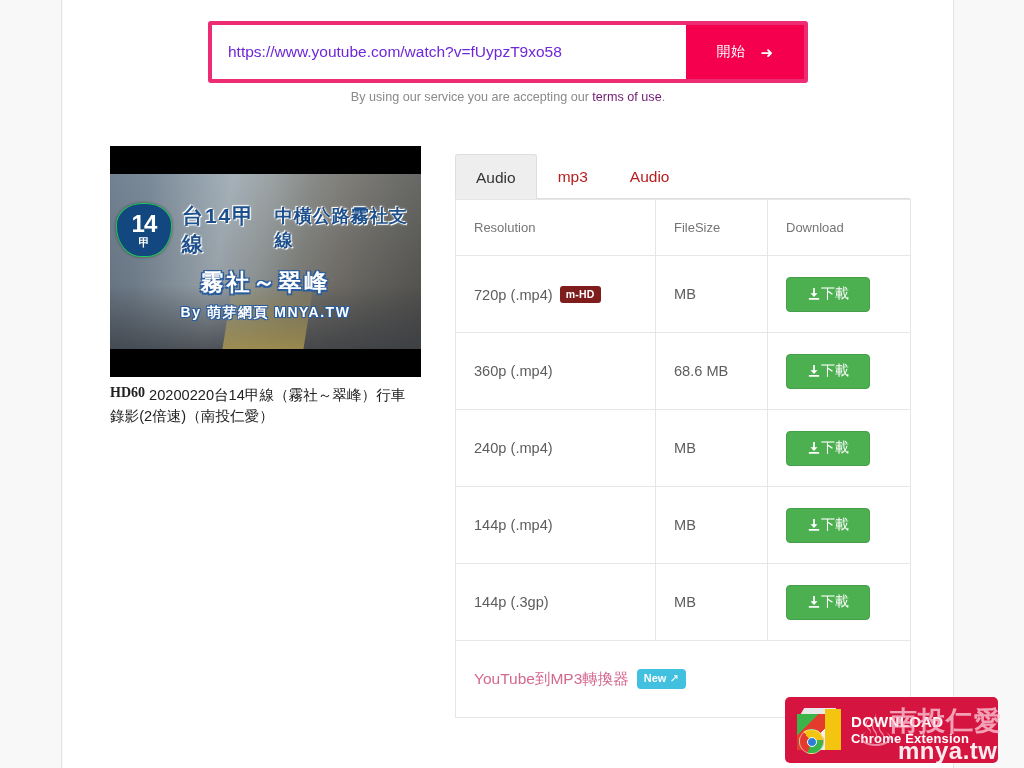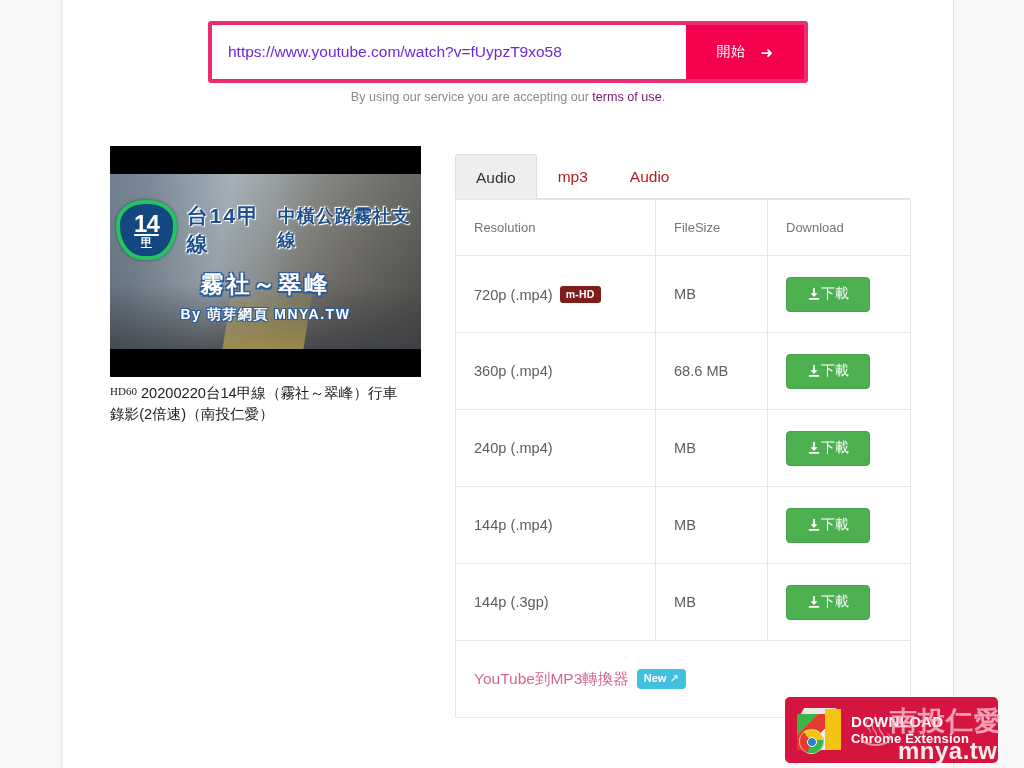--- a/index.html
+++ b/index.html
@@ -152,30 +152,29 @@
   }
   .shield-row {
     display: flex;
     align-items: center;
     gap: 10px;
     margin-left: 6px;
   }
   .shield {
     width: 56px; height: 52px;
     background: #12477f;
-    border: 4px solid #22c55e;
+    border: 1px solid #22c55e;
     border-radius: 46% 46% 44% 44% / 40% 40% 56% 56%;
     color: #ffffff;
     display: flex;
     flex-direction: column;
     align-items: center;
     justify-content: center;
     line-height: 1;
     box-shadow: 0 0 3px rgba(0,0,0,.45);
-    text-decoration: underline;
   }
   .shield .n { font-size: 24px; font-weight: bold; letter-spacing: -1px; }
   .shield .s { font-size: 11px; font-weight: bold; margin-top: 1px; }
   .road-name {
     display: flex;
     flex-direction: row;
     color: #1d4f8c;
   }
   .road-name .big {
     font-size: 21px; font-weight: bold; letter-spacing: 2px;
@@ -205,22 +204,22 @@
   }
 
   .video-title {
     margin-top: 6px;
     width: 300px;
     font-size: 14.6px;
     color: #212121;
     line-height: 1.42;
   }
   .hd-flag {
-    font-size: 11px;
-    font-weight: normal;
+    font-size: 14px;
+    font-weight: bold;
     vertical-align: 3px;
     letter-spacing: 0;
     font-family: "Liberation Serif", "DejaVu Serif", serif;
   }
 
   
   .panel {
     position: absolute;
     left: 392px;
     top: 146px;

